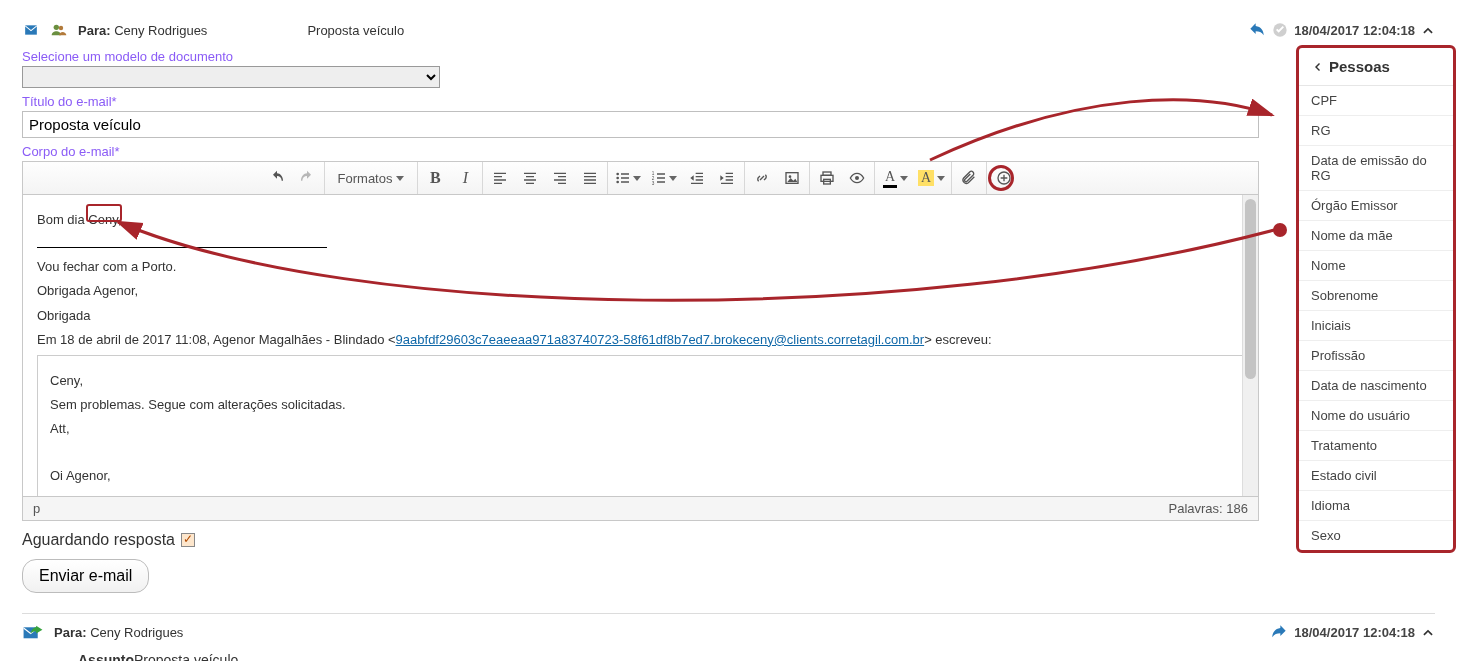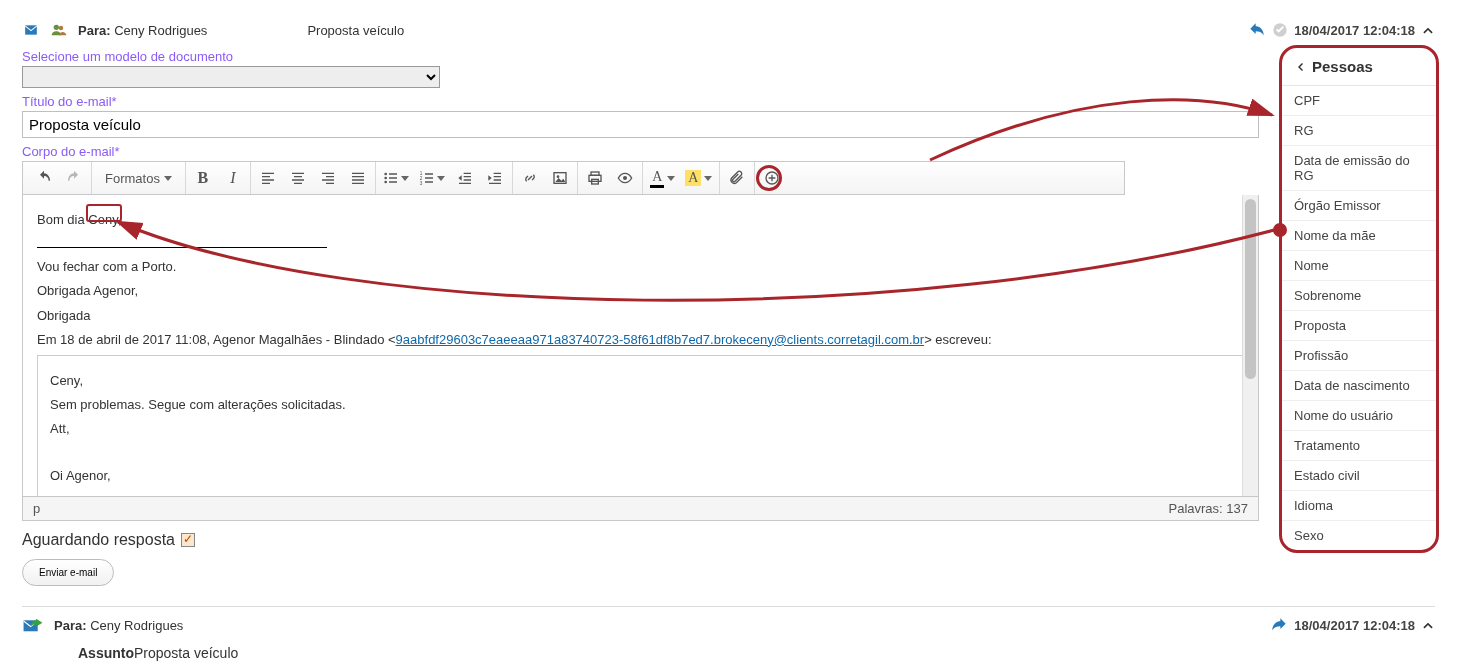--- a/index.html
+++ b/index.html
@@ -8,21 +8,21 @@
 
   .header-row{display:flex;align-items:center;gap:10px;padding:5px 0;}
   .header-row .right{margin-left:auto;display:flex;align-items:center;gap:6px;color:#444;}
   .icon{display:inline-flex;align-items:center;justify-content:center;}
 
   .field-label{font-size:13px;color:#8b5cf6;margin-top:6px;margin-bottom:2px;}
   .full-select{width:418px;}
   .full-input{width:1237px;padding:4px 6px;font-size:15px;border:1px solid #bfbfbf;background:#fff;}
   select.full-select{height:22px;border:1px solid #999;background:#eee;font-size:13px;}
 
-  .toolbar{width:1103px;height:34px;border:1px solid #c8c8c8;background:linear-gradient(#fefefe,#f4f4f4);display:flex;align-items:center;padding:0 4px;gap:0;margin-top:2px;}
+  .toolbar{width:1237px;height:34px;border:1px solid #c8c8c8;background:linear-gradient(#fefefe,#f4f4f4);display:flex;align-items:center;padding:0 4px;gap:0;margin-top:2px;justify-content:center;}
   .tb-group{display:flex;align-items:center;height:100%;border-right:1px solid #d8d8d8;padding:0 2px;}
   .tb-group:last-child{border-right:none;}
   .tb-btn{width:30px;height:26px;display:flex;align-items:center;justify-content:center;border:1px solid transparent;border-radius:2px;color:#555;cursor:pointer;font-size:14px;}
   .tb-btn svg{width:16px;height:16px;}
   .formats-btn{display:flex;align-items:center;gap:4px;padding:0 10px;height:26px;border:1px solid transparent;border-radius:2px;cursor:pointer;color:#555;font-size:13px;}
   .caret{width:0;height:0;border-left:4px solid transparent;border-right:4px solid transparent;border-top:5px solid #666;display:inline-block;}
   .circle-red{width:26px;height:26px;border:3px solid #a8252b;border-radius:50%;position:absolute;pointer-events:none;}
 
   .editor-body{position:relative;width:1237px;height:302px;border:1px solid #c8c8c8;border-top:none;padding:10px 14px;font-size:13px;overflow:auto;}
   .editor-body p{margin:6px 0;line-height:1.4;}
@@ -30,28 +30,28 @@
   .quote-box{border:1px solid #ccc;padding:10px 12px;margin-top:6px;}
   .mail-link{color:#1068a8;text-decoration:underline;}
 
   .status-row{width:1237px;height:24px;border:1px solid #c8c8c8;border-top:none;background:#f5f5f5;display:flex;align-items:center;padding:0 10px;font-size:13px;color:#555;}
   .status-row .path{flex:1;}
 
   .checkbox-row{display:flex;align-items:center;gap:6px;margin-top:10px;font-size:16px;}
   .chk{width:14px;height:14px;border:1px solid #888;background:#fde6cc;position:relative;}
   .chk::after{content:"✓";position:absolute;left:1px;top:-2px;font-size:12px;color:#b04a00;}
 
-  .send-btn{margin-top:10px;padding:7px 16px;border:1px solid #bcbcbc;border-radius:14px;background:linear-gradient(#fff,#f1f1f1);font-size:10px;cursor:pointer;}
+  .send-btn{margin-top:10px;padding:7px 16px;border:1px solid #bcbcbc;border-radius:14px;background:linear-gradient(#fff,#f1f1f1);font-size:16px;cursor:pointer;}
 
   .thread-head{margin-top:20px;border-top:1px solid #dcdcdc;padding-top:10px;display:flex;align-items:center;gap:10px;}
   .thread-head .right{margin-left:auto;display:flex;align-items:center;gap:6px;color:#444;}
   .thread-body{margin-top:12px;padding-left:56px;display:flex;font-size:14px;}
   .thread-body .lbl{font-weight:bold;color:#333;}
 
-  .side-panel{position:absolute;top:45px;right:18px;width:160px;border:3px solid #a8252b;border-radius:18px;background:#fff;}
+  .side-panel{position:absolute;top:45px;right:1px;width:160px;border:3px solid #a8252b;border-radius:6px;background:#fff;}
   .side-panel .head{display:flex;align-items:center;gap:6px;padding:10px 12px;font-weight:bold;font-size:15px;border-bottom:1px solid #e6e6e6;}
   .side-panel .item{display:flex;align-items:center;justify-content:space-between;padding:7px 12px;font-size:13px;color:#444;border-bottom:1px solid #eee;cursor:pointer;}
   .side-panel .item:last-child{border-bottom:none;}
   .red-box-ceny{position:absolute;border:2px solid #a8252b;border-radius:3px;width:36px;height:18px;}
   .svg-annot{position:absolute;top:0;left:0;pointer-events:none;}
   .dot{width:14px;height:14px;background:#a8252b;border-radius:50%;position:absolute;}
 
   .scroll-mimic{position:absolute;right:0;top:0;bottom:0;width:16px;background:#f0f0f0;border-left:1px solid #ddd;}
   .scroll-mimic .thumb{position:absolute;left:2px;right:2px;top:4px;height:180px;background:#c4c4c4;border-radius:6px;}
 </style>
@@ -270,21 +270,21 @@
     <div class="scroll-mimic">
         <div class="thumb"></div>
       </div>
 
     <span class="red-box-ceny" style="left:63px;top:9px"></span>
   </div>
 
   
   <div class="status-row">
     <span class="path">p</span>
-    <span>Palavras: 137</span>
+    <span>Palavras: 186</span>
   </div>
 
   
   <div class="checkbox-row">
     <span>Aguardando resposta</span>
     <span class="chk"></span>
   </div>
 
   
   <button class="send-btn">Enviar e-mail</button>
@@ -327,21 +327,21 @@
       <span>Pessoas</span>
     </div>
     <div id="panel-items">
         <div class="item">CPF</div>
         <div class="item">RG</div>
         <div class="item">Data de emissão do RG</div>
         <div class="item">Órgão Emissor</div>
         <div class="item">Nome da mãe</div>
         <div class="item">Nome</div>
         <div class="item">Sobrenome</div>
-        <div class="item">Proposta</div>
+        <div class="item">Iniciais</div>
         <div class="item">Profissão</div>
         <div class="item">Data de nascimento</div>
         <div class="item">Nome do usuário</div>
         <div class="item">Tratamento</div>
         <div class="item">Estado civil</div>
         <div class="item">Idioma</div>
         <div class="item">Sexo</div>
       </div>
   </div>
 

